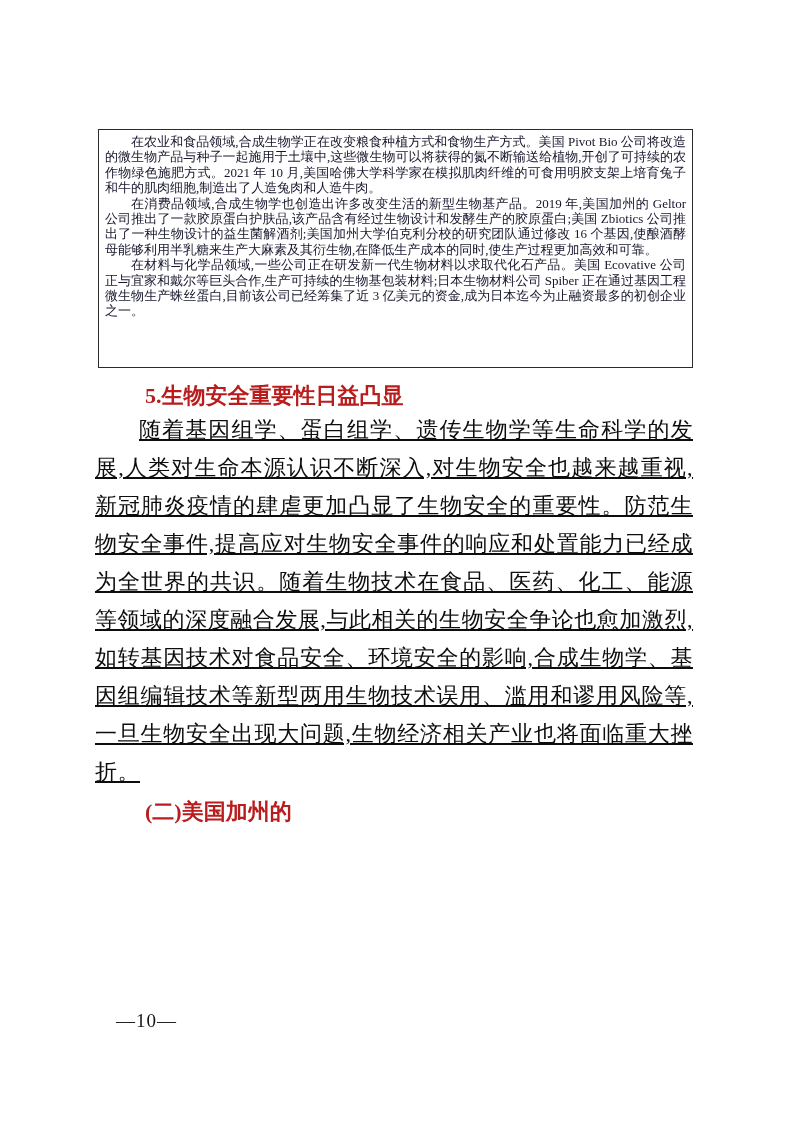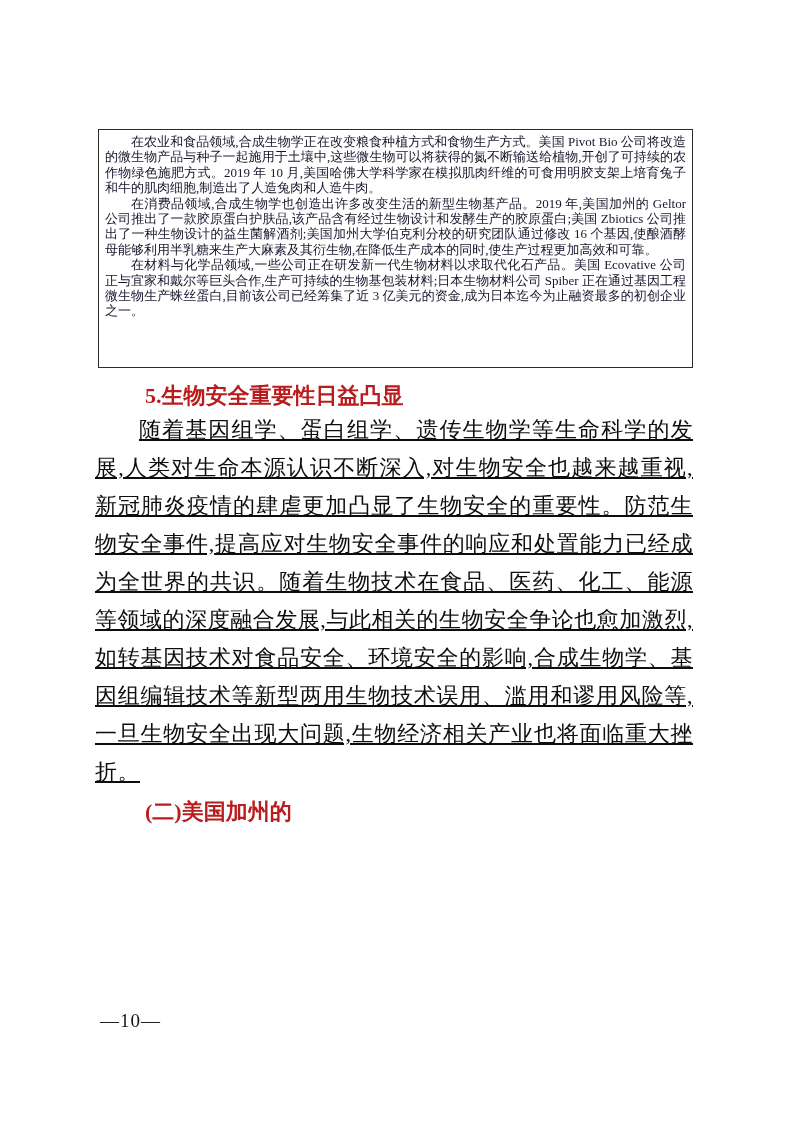--- a/index.html
+++ b/index.html
@@ -58,35 +58,35 @@
     text-align: justify;
     text-indent: 44px;
     color: #0d0d0d;
     text-decoration: underline;
   }
   .body-para.deyang {
     margin-top: 12px;
   }
   .page-number {
     position: absolute;
-    left: 100px;
+    left: 116px;
     top: 1010px;
     font-size: 19px;
     letter-spacing: 1px;
     color: #141414;
   }
 </style>
 </head>
 <body>
 
 <div class="page">
   <div class="content">
 
     <div class="info-box">
-      <p>在农业和食品领域,合成生物学正在改变粮食种植方式和食物生产方式。美国 Pivot Bio 公司将改造的微生物产品与种子一起施用于土壤中,这些微生物可以将获得的氮不断输送给植物,开创了可持续的农作物绿色施肥方式。2019 年 10 月,美国哈佛大学科学家在模拟肌肉纤维的可食用明胶支架上培育兔子和牛的肌肉细胞,制造出了人造兔肉和人造牛肉。</p>
+      <p>在农业和食品领域,合成生物学正在改变粮食种植方式和食物生产方式。美国 Pivot Bio 公司将改造的微生物产品与种子一起施用于土壤中,这些微生物可以将获得的氮不断输送给植物,开创了可持续的农作物绿色施肥方式。2021 年 10 月,美国哈佛大学科学家在模拟肌肉纤维的可食用明胶支架上培育兔子和牛的肌肉细胞,制造出了人造兔肉和人造牛肉。</p>
       <p>在消费品领域,合成生物学也创造出许多改变生活的新型生物基产品。2019 年,美国加州的 Geltor 公司推出了一款胶原蛋白护肤品,该产品含有经过生物设计和发酵生产的胶原蛋白;美国 Zbiotics 公司推出了一种生物设计的益生菌解酒剂;美国加州大学伯克利分校的研究团队通过修改 16 个基因,使酿酒酵母能够利用半乳糖来生产大麻素及其衍生物,在降低生产成本的同时,使生产过程更加高效和可靠。</p>
       <p>在材料与化学品领域,一些公司正在研发新一代生物材料以求取代化石产品。美国 Ecovative 公司正与宜家和戴尔等巨头合作,生产可持续的生物基包装材料;日本生物材料公司 Spiber 正在通过基因工程微生物生产蛛丝蛋白,目前该公司已经筹集了近 3 亿美元的资金,成为日本迄今为止融资最多的初创企业之一。</p>
     </div>
 
     <h3 class="sec-heading">5.生物安全重要性日益凸显</h3>
 
     <p class="body-para">随着基因组学、蛋白组学、遗传生物学等生命科学的发展,人类对生命本源认识不断深入,对生物安全也越来越重视,新冠肺炎疫情的肆虐更加凸显了生物安全的重要性。防范生物安全事件,提高应对生物安全事件的响应和处置能力已经成为全世界的共识。随着生物技术在食品、医药、化工、能源等领域的深度融合发展,与此相关的生物安全争论也愈加激烈,如转基因技术对食品安全、环境安全的影响,合成生物学、基因组编辑技术等新型两用生物技术误用、滥用和谬用风险等,一旦生物安全出现大问题,生物经济相关产业也将面临重大挫折。</p>
 
     <h3 class="sec-heading second">(二)美国加州的</h3>
 

